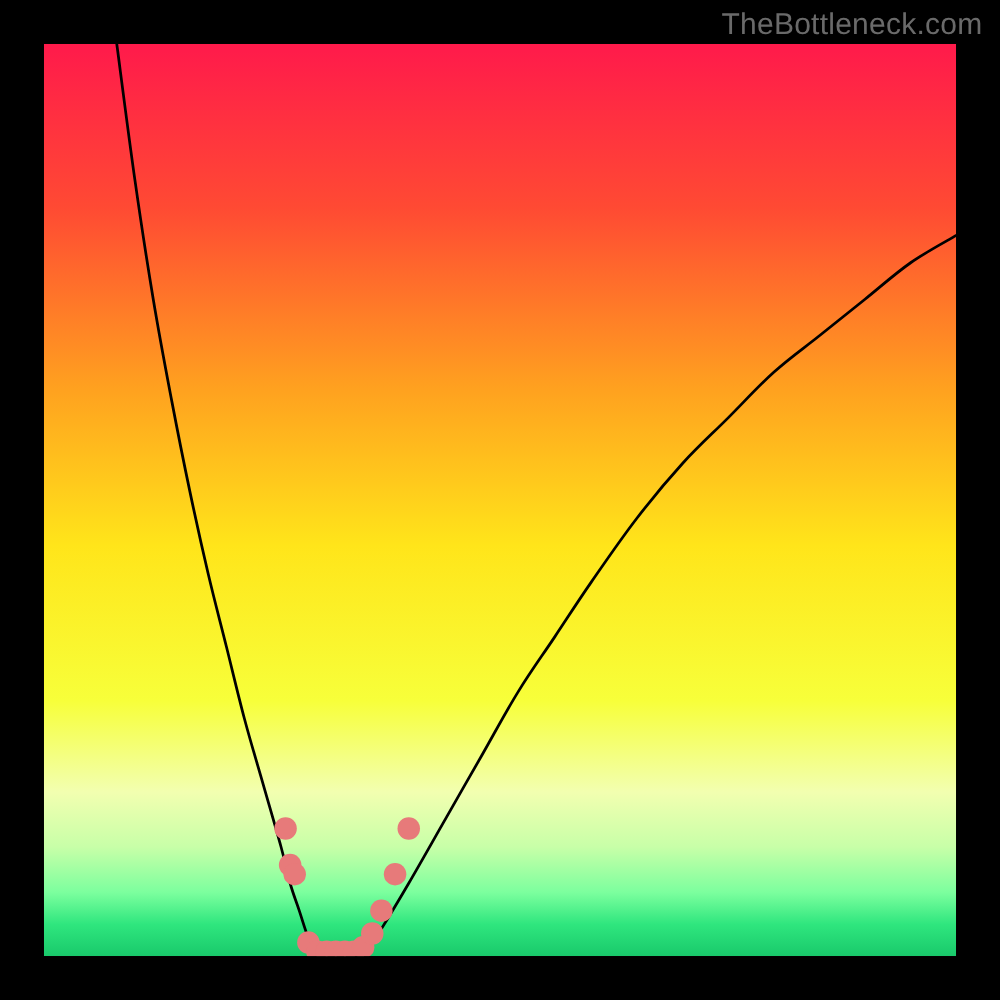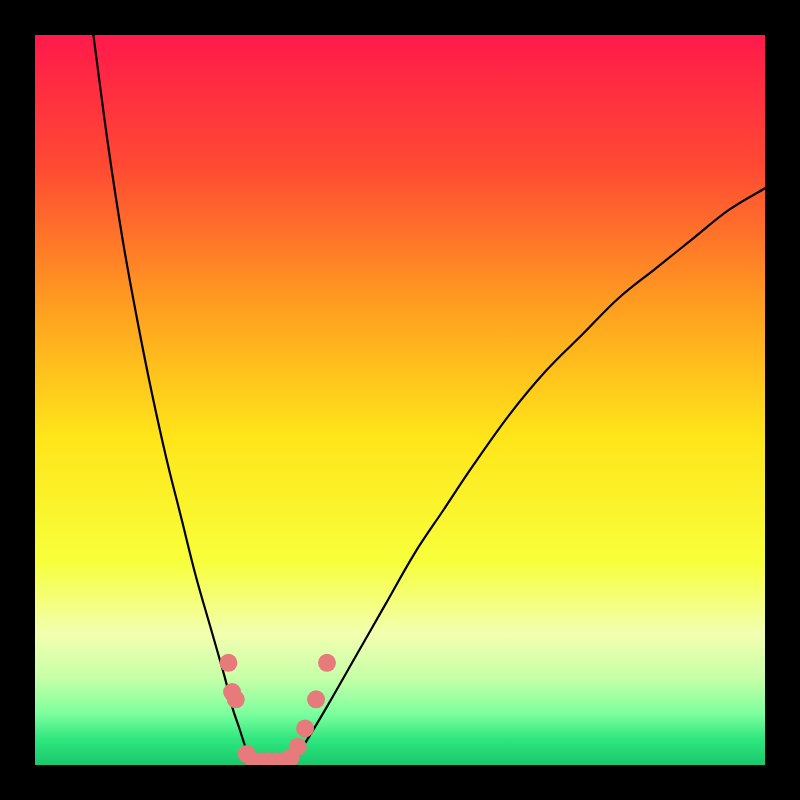--- a/index.html
+++ b/index.html
@@ -86,13 +86,14 @@
           <circle cx="240.90" cy="726.35" r="9" fill="#e77a7a"></circle>
           <circle cx="248.20" cy="726.35" r="9" fill="#e77a7a"></circle>
           <circle cx="255.50" cy="722.70" r="9" fill="#e77a7a"></circle>
           <circle cx="262.80" cy="711.75" r="9" fill="#e77a7a"></circle>
           <circle cx="270.10" cy="693.50" r="9" fill="#e77a7a"></circle>
           <circle cx="281.05" cy="664.30" r="9" fill="#e77a7a"></circle>
           <circle cx="292.00" cy="627.80" r="9" fill="#e77a7a"></circle>
         </g>
     </svg>
   </div>
+  <div class="watermark">TheBottleneck.com</div>
 </div>
 
 </body></html>

